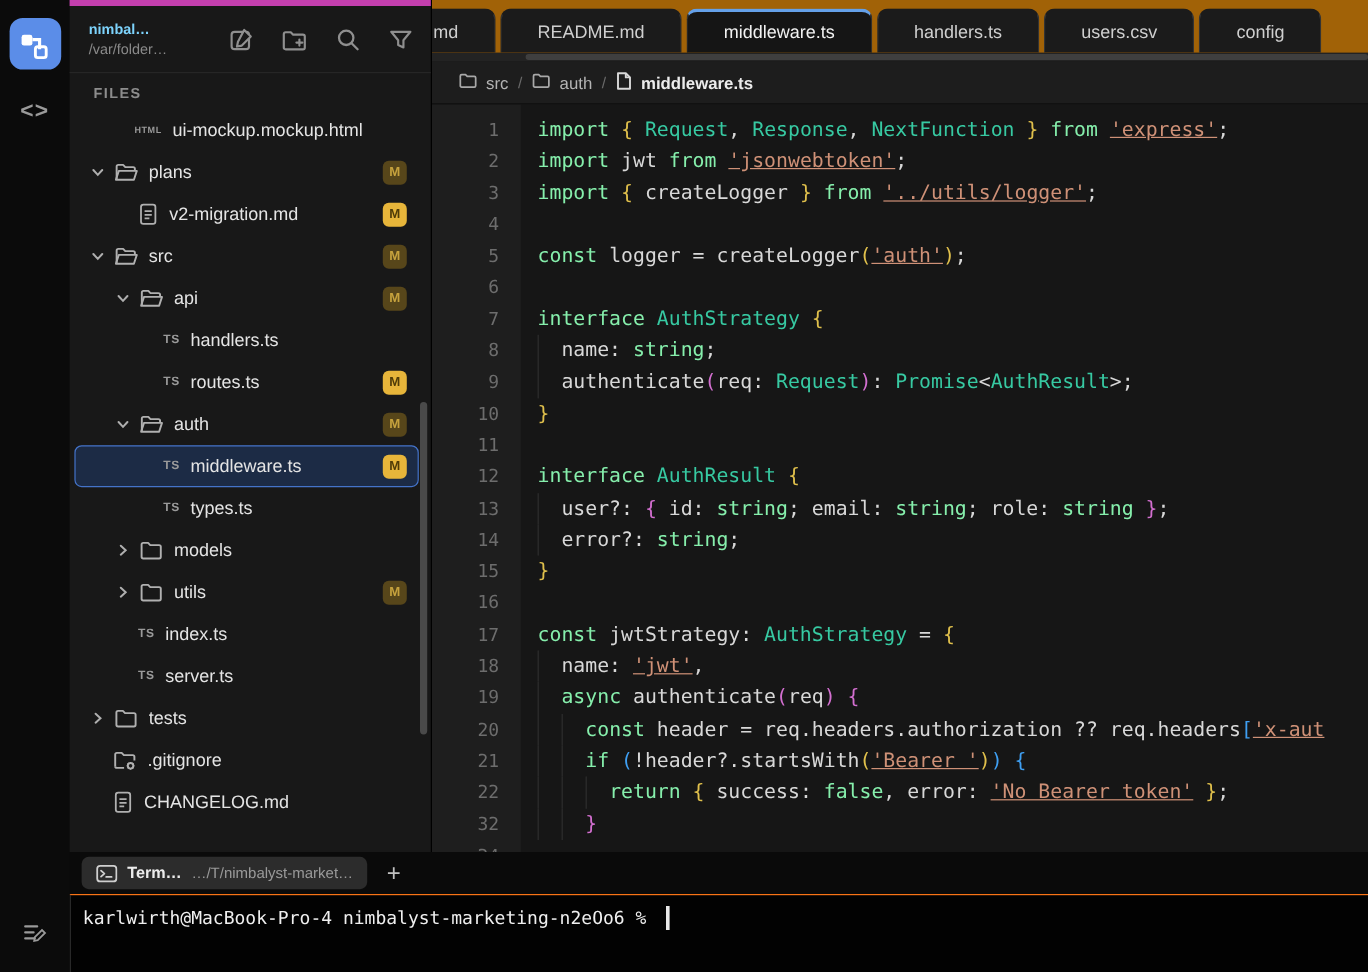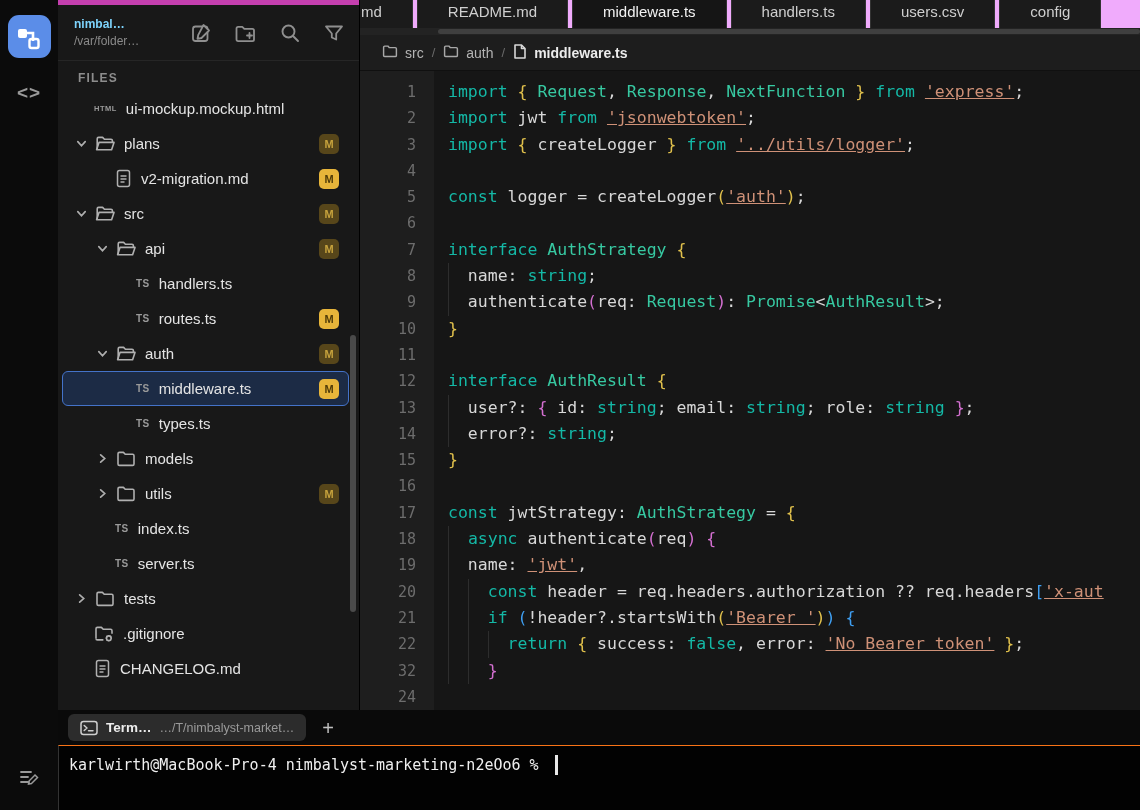--- a/index.html
+++ b/index.html
@@ -25,47 +25,47 @@
   .proj-path { color:#8a8a8a; font-size:12px; margin-top:3px; }
   .sb-icons { margin-left:auto; display:flex; gap:22px; align-items:center; }
   .sb-icons svg { display:block; cursor:pointer; }
   .files-label { color:#8d8d8d; font-size:12px; font-weight:bold; letter-spacing:1.2px; padding:10px 0 4px 20px; }
   .tree { flex:1; overflow:hidden; padding-top:2px; }
   .tree-row { height:35px; display:flex; align-items:center; margin:0 10px 0 4px; border:1px solid transparent; border-radius:6px; color:#e4e4e4; font-size:15px; cursor:pointer; position:relative; }
   .tree-row.selected { background:#1c2b45; border-color:#4473c9; }
   .tree-row .chev { width:13px; height:13px; margin-right:7px; flex:0 0 13px; }
   .tree-row .ficon { margin-right:9px; display:flex; align-items:center; justify-content:center; }
   .ftag { font-size:10px; font-weight:bold; color:#9a9a9a; letter-spacing:.5px; }
-  .ftag.html { font-size:7.5px; }
+  .ftag.html { font-size:7.5px;margin-left:18px; }
   .badge { margin-left:auto; margin-right:9px; width:20px; height:20px; border-radius:5px; font-size:11px; font-weight:bold; display:flex; align-items:center; justify-content:center; }
   .badge.bright { background:#e7b53a; color:#503c08; }
   .badge.dim { background:#57461a; color:#c6a23d; }
   .sb-scroll { position:absolute; right:3px; top:335px; width:6px; height:277px; border-radius:3px; background:#4a4a4a; }
 
   
   .main { flex:1; display:flex; flex-direction:column; min-width:0; overflow:hidden; background:#161616; }
-  .tabbar { height:28px; background:#f0abfc; display:flex; align-items:flex-end; overflow:hidden; white-space:nowrap; }
+  .tabbar { height:44px; background:#a16207; display:flex; align-items:flex-end; overflow:hidden; white-space:nowrap; }
   .tab { height:37px; flex:0 0 auto; background:#1b1b1b; border:1px solid #333; border-bottom:0; border-top:3px solid transparent; border-radius:9px 9px 0 0; margin-right:4px; padding:0 30px; display:flex; align-items:center; color:#cfcfcf; font-size:15px; cursor:pointer; }
   .tab.active { background:#151515; border-top:3px solid #64a0e8; color:#f2f2f2; }
   .tab.cut-left { margin-left:-30px; }
   .tab-scrollstrip { height:7px; background:#232323; position:relative; }
   .tab-scrollstrip .thumb { position:absolute; left:78px; right:0; top:1px; height:5px; background:#3f3f3f; border-radius:3px; }
   .breadcrumb { height:36px; background:#1d1d1d; display:flex; align-items:center; padding-left:22px; gap:8px; border-bottom:1px solid #101010; }
   .crumb { display:flex; align-items:center; gap:7px; color:#b4b4b4; font-size:14px; cursor:pointer; }
   .crumb.current { color:#ececec; font-weight:bold; }
   .crumb-sep { color:#6a6a6a; font-size:13px; }
 
   
   .editor { flex:1; display:flex; min-height:0; overflow:hidden; background:#161616; }
   .gutter { width:74px; flex:0 0 74px; background:#1e1e1e; padding-top:8px; text-align:right; }
   .gutter div { height:26.3px; line-height:26.3px; padding-right:18px; color:#6d6d6d; font-family:"DejaVu Sans Mono", monospace; font-size:15px; }
   .code { flex:1; padding:8px 0 0 14px; overflow:hidden; }
   .code-line { height:26.3px; line-height:26.3px; white-space:pre; font-family:"DejaVu Sans Mono", monospace; font-size:16.5px; position:relative; }
   .guide { position:absolute; top:0; bottom:0; width:1px; background:#2d2d2d; }
-  .tk-kw { color:#14b8a6; } .tk-type { color:#37c9a2; } .tk-str { color:#cf9177;text-decoration:underline; }
+  .tk-kw { color:#86efac; } .tk-type { color:#37c9a2; } .tk-str { color:#cf9177;text-decoration:underline; }
   .tk-b1 { color:#e0c04c; } .tk-b2 { color:#d36fd0; } .tk-b3 { color:#3f9ff2; }
   .tk-pl { color:#d8d8d8; }
 
   
   .terminal-bar { height:35px; background:#0a0a0a; display:flex; align-items:center; padding-left:10px; }
   .terminal-tab { height:27px; background:#2c2c2c; border-radius:6px; display:flex; align-items:center; gap:8px; padding:0 12px; cursor:pointer; }
   .tt-title { color:#ececec; font-size:13.5px; font-weight:bold; }
   .tt-path { color:#9a9a9a; font-size:12.5px; }
   .term-plus { color:#c0c0c0; font-size:20px; margin-left:16px; cursor:pointer; line-height:1; }
   .terminal-body { height:65px; background:#020202; border-top:1px solid #f97316; border-left:1px solid #333; padding:9px 0 0 10px; }
@@ -369,22 +369,22 @@
               <div class="code-line"><span class="guide" style="left: 0ch;"></span><span class="tk-pl">  name: </span><span class="tk-kw">string</span><span class="tk-pl">;</span></div>
               <div class="code-line"><span class="guide" style="left: 0ch;"></span><span class="tk-pl">  authenticate</span><span class="tk-b2">(</span><span class="tk-pl">req: </span><span class="tk-type">Request</span><span class="tk-b2">)</span><span class="tk-pl">: </span><span class="tk-type">Promise</span><span class="tk-pl">&lt;</span><span class="tk-type">AuthResult</span><span class="tk-pl">&gt;;</span></div>
               <div class="code-line"><span class="tk-b1">}</span></div>
               <div class="code-line"></div>
               <div class="code-line"><span class="tk-kw">interface </span><span class="tk-type">AuthResult </span><span class="tk-b1">{</span></div>
               <div class="code-line"><span class="guide" style="left: 0ch;"></span><span class="tk-pl">  user?: </span><span class="tk-b2">{</span><span class="tk-pl"> id: </span><span class="tk-kw">string</span><span class="tk-pl">; email: </span><span class="tk-kw">string</span><span class="tk-pl">; role: </span><span class="tk-kw">string</span><span class="tk-pl"> </span><span class="tk-b2">}</span><span class="tk-pl">;</span></div>
               <div class="code-line"><span class="guide" style="left: 0ch;"></span><span class="tk-pl">  error?: </span><span class="tk-kw">string</span><span class="tk-pl">;</span></div>
               <div class="code-line"><span class="tk-b1">}</span></div>
               <div class="code-line"></div>
               <div class="code-line"><span class="tk-kw">const </span><span class="tk-pl">jwtStrategy: </span><span class="tk-type">AuthStrategy</span><span class="tk-pl"> = </span><span class="tk-b1">{</span></div>
+              <div class="code-line"><span class="guide" style="left: 0ch;"></span><span class="tk-pl">  name: </span><span class="tk-str">'jwt'</span><span class="tk-pl">,</span></div>
               <div class="code-line"><span class="guide" style="left: 0ch;"></span><span class="tk-pl">  </span><span class="tk-kw">async </span><span class="tk-pl">authenticate</span><span class="tk-b2">(</span><span class="tk-pl">req</span><span class="tk-b2">)</span><span class="tk-pl"> </span><span class="tk-b2">{</span></div>
-              <div class="code-line"><span class="guide" style="left: 0ch;"></span><span class="tk-pl">  name: </span><span class="tk-str">'jwt'</span><span class="tk-pl">,</span></div>
               <div class="code-line"><span class="guide" style="left: 0ch;"></span><span class="guide" style="left: 2ch;"></span><span class="tk-pl">    </span><span class="tk-kw">const </span><span class="tk-pl">header = req.headers.authorization ?? req.headers</span><span class="tk-b3">[</span><span class="tk-str">'x-aut</span></div>
               <div class="code-line"><span class="guide" style="left: 0ch;"></span><span class="guide" style="left: 2ch;"></span><span class="tk-pl">    </span><span class="tk-kw">if </span><span class="tk-b3">(</span><span class="tk-pl">!header?.startsWith</span><span class="tk-b1">(</span><span class="tk-str">'Bearer '</span><span class="tk-b1">)</span><span class="tk-b3">)</span><span class="tk-pl"> </span><span class="tk-b3">{</span></div>
               <div class="code-line"><span class="guide" style="left: 0ch;"></span><span class="guide" style="left: 2ch;"></span><span class="guide" style="left: 4ch;"></span><span class="tk-pl">      </span><span class="tk-kw">return </span><span class="tk-b1">{</span><span class="tk-pl"> success: </span><span class="tk-kw">false</span><span class="tk-pl">, error: </span><span class="tk-str">'No Bearer token'</span><span class="tk-b1"> }</span><span class="tk-pl">;</span></div>
               <div class="code-line"><span class="guide" style="left: 0ch;"></span><span class="guide" style="left: 2ch;"></span><span class="tk-pl">    </span><span class="tk-b2">}</span></div>
             </div>
         </div>
       </div>
     </div>
 
     <div class="terminal-bar">

